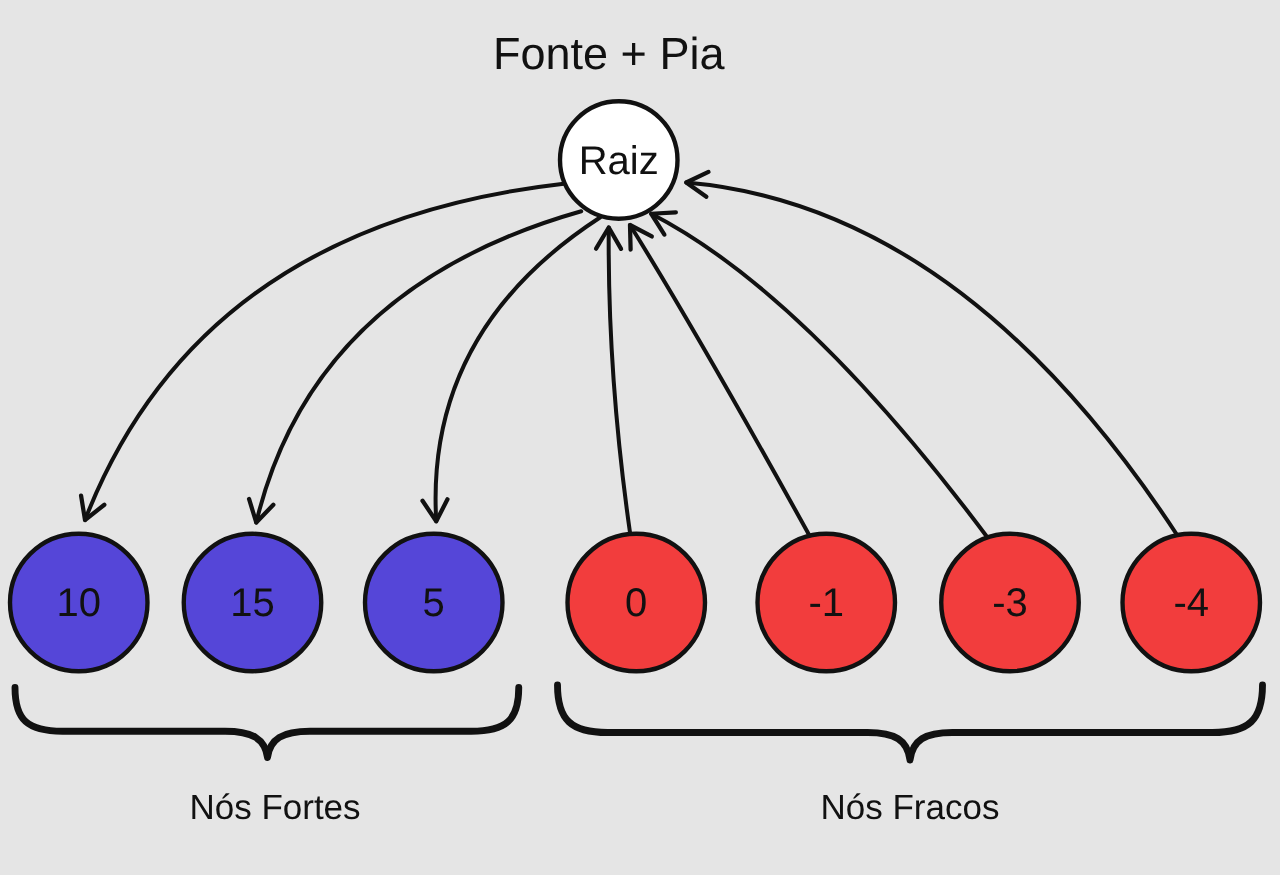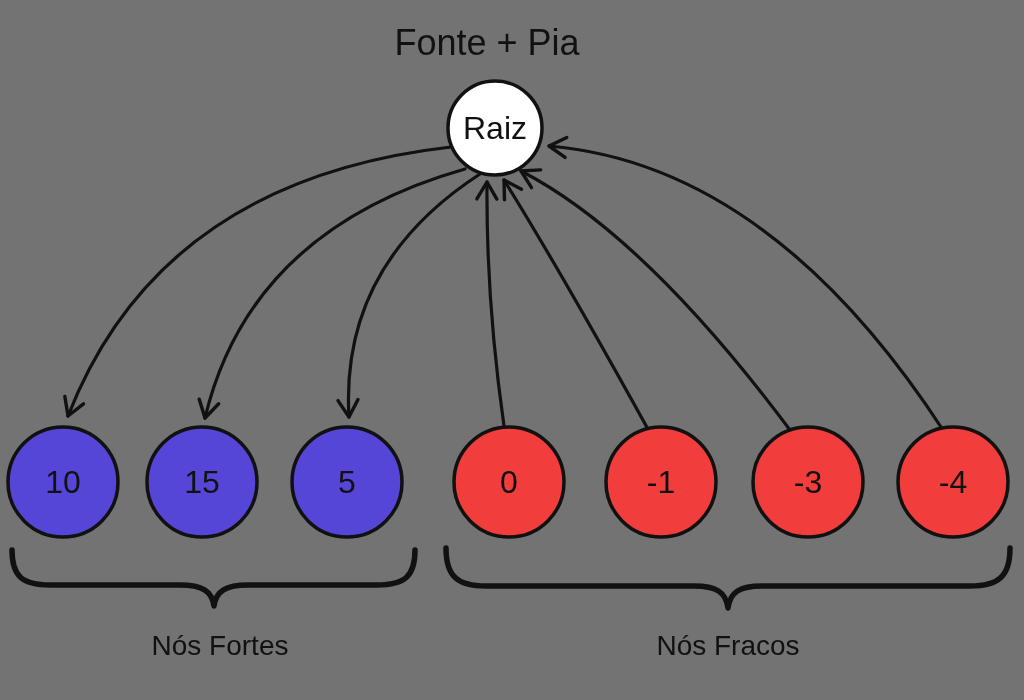--- a/index.html
+++ b/index.html
@@ -5,21 +5,21 @@
   html, body {
     margin: 0;
     padding: 0;
     background: #ffffff;
     font-family: "Liberation Sans", sans-serif;
   }
   .stage {
     width: 1024px;
     height: 700px;
     position: relative;
-    background: #737373;
+    background: #e5e5e5;
     overflow: hidden;
   }
   svg { display: block; }
   .edge {
     fill: none;
     stroke: #111111;
     stroke-width: 3.2px;
     stroke-linecap: round;
   }
   .node-circle {

